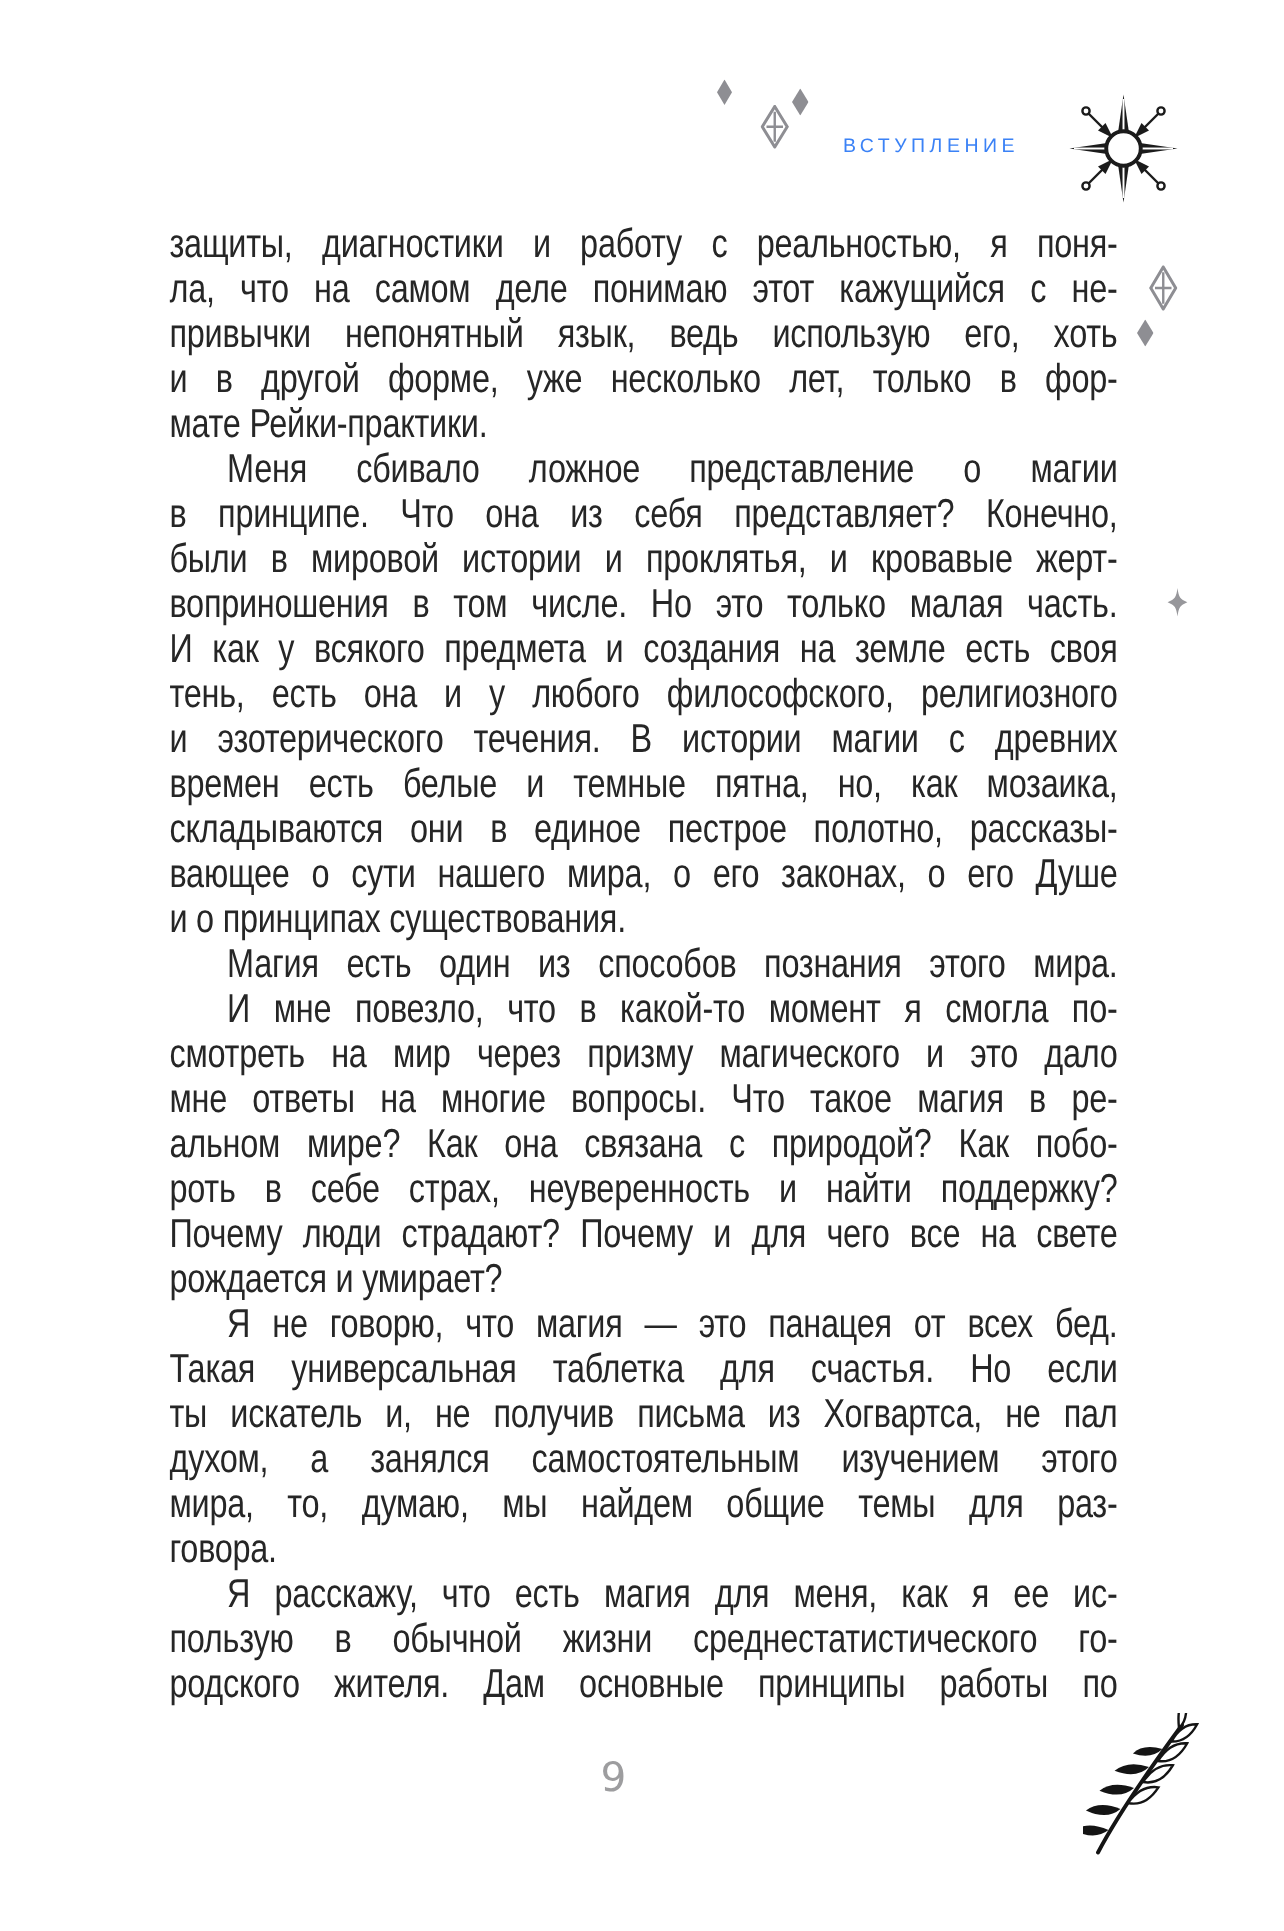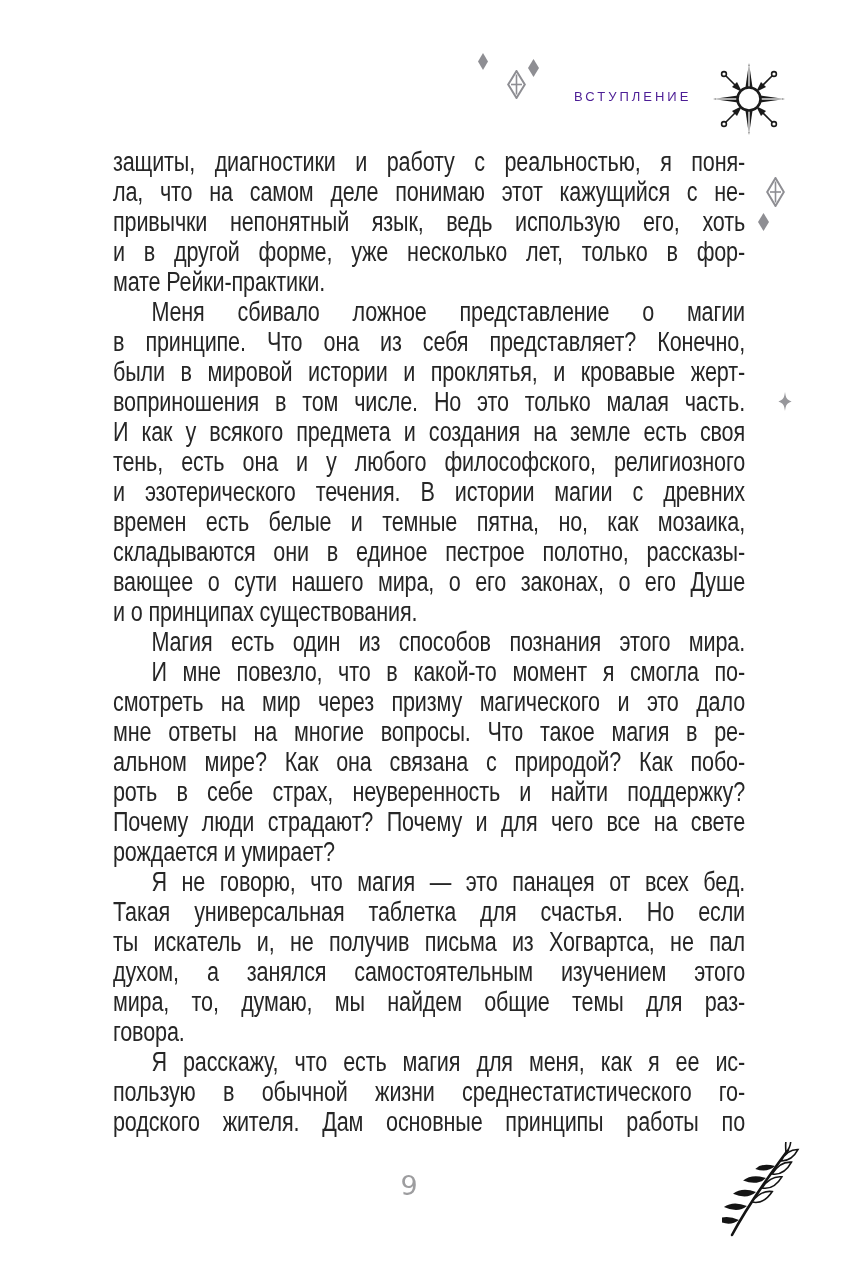--- a/index.html
+++ b/index.html
@@ -12,27 +12,27 @@
     position: relative;
     width: 856px;
     height: 1287px;
     background: #ffffff;
     overflow: hidden;
   }
   .orn { position: absolute; }
 
   .running-head {
     position: absolute;
-    left: 574px;
+    left: 562px;
     top: 89px;
     font-family: "Liberation Sans", sans-serif;
     font-size: 13px;
     font-weight: 400;
     letter-spacing: 3px;
-    color: #4c1d95;
+    color: #3b82f6;
     white-space: nowrap;
   }
 
   .textblock {
     position: absolute;
     left: 113px;
     top: 147px;
     width: 790px;
     transform: scaleX(0.8);
     transform-origin: 0 0;

